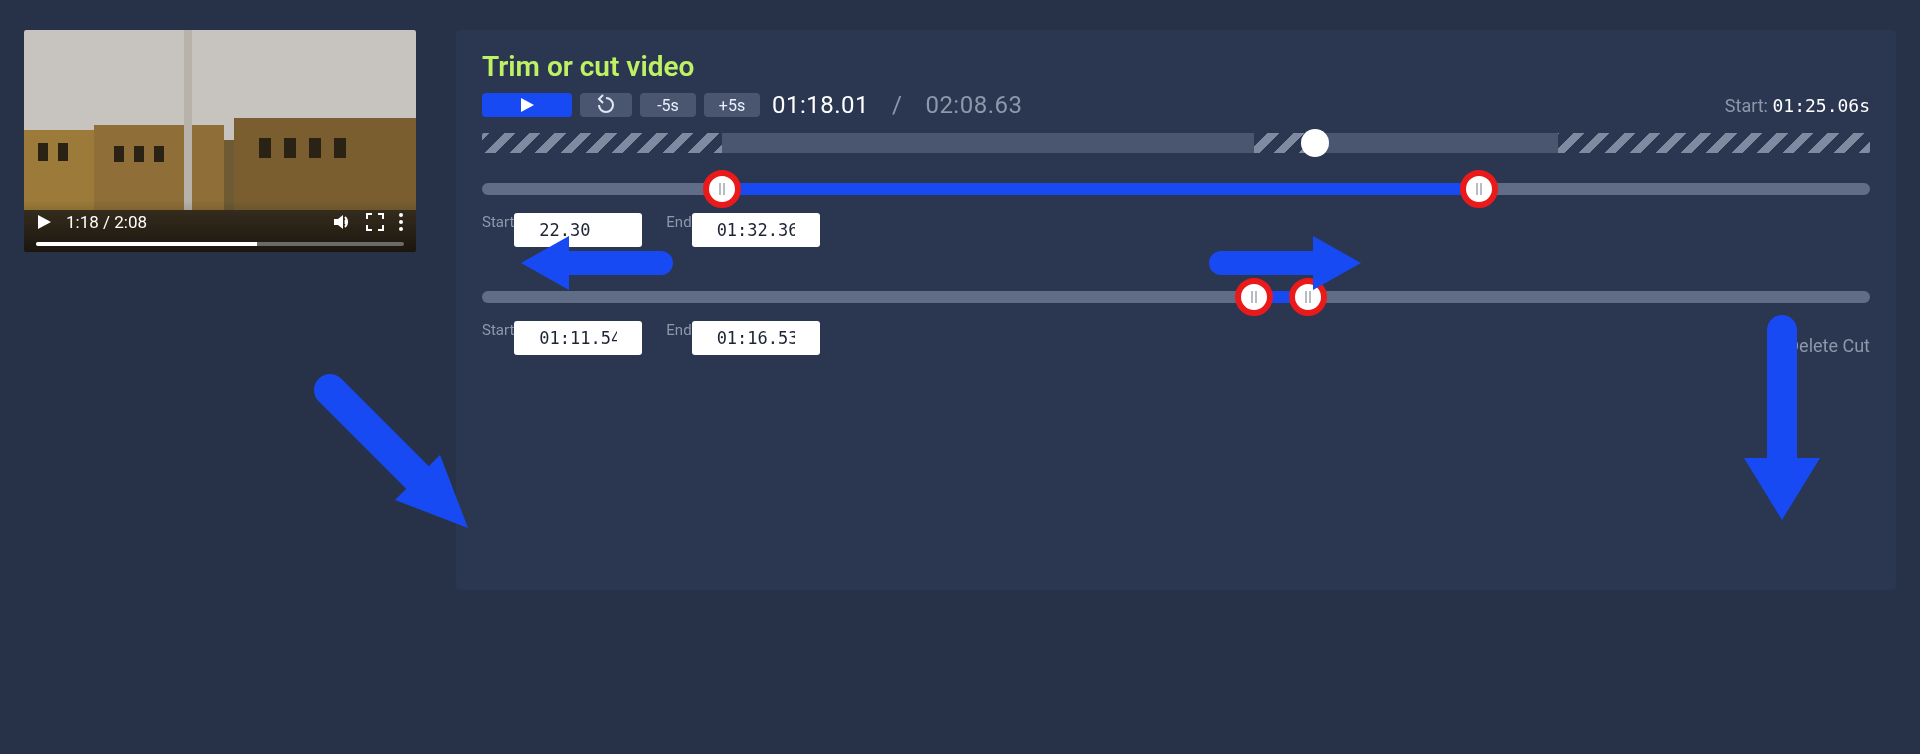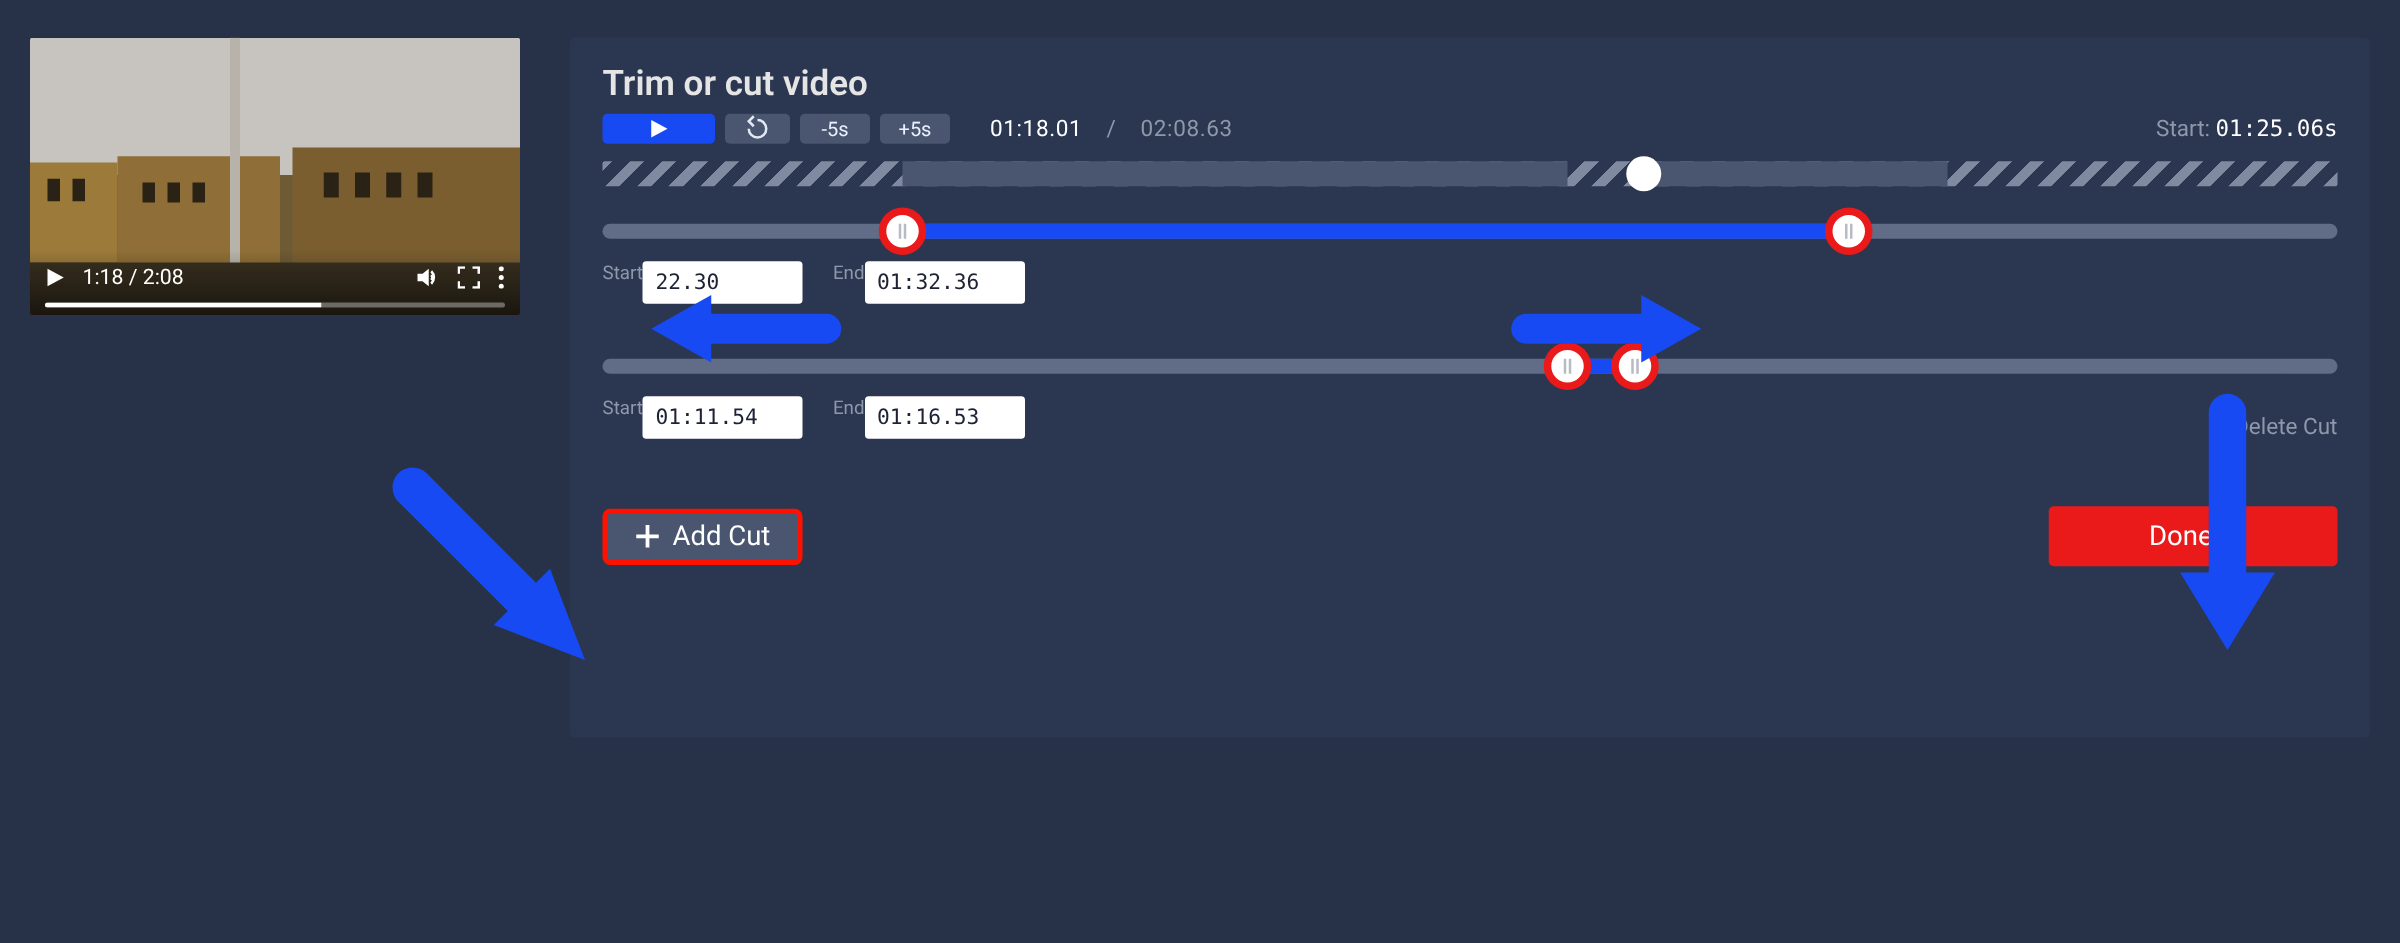--- a/index.html
+++ b/index.html
@@ -36,34 +36,34 @@
   }
   .video-progress .fill{height:100%;width:60%;background:#fff;}
   .icon{display:inline-flex;align-items:center;justify-content:center;}
   .icon svg{display:block;}
 
   
   .panel{
     flex:1;background:var(--panel);border-radius:4px;padding:18px 26px 26px;position:relative;
     min-height:560px;
   }
-  h1{margin:2px 0 8px;font-size:28px;font-weight:600;color:#e5e5e5;}
+  h1{margin:2px 0 8px;font-size:28px;font-weight:600;color:#bef264;}
   .desc{margin:0 0 22px;font-size:18px;color:var(--muted);line-height:1.4;max-width:1020px;}
 
   
   .toolbar{display:flex;align-items:center;gap:8px;margin-bottom:14px;}
   .btn{
     height:24px;border:none;border-radius:4px;display:inline-flex;align-items:center;justify-content:center;
     background:var(--btn-grey);color:#eaf0ff;font-size:16px;
   }
   .btn.primary{background:var(--accent);}
   .btn.play{width:90px;}
   .btn.square{width:52px;}
   .btn.seek{width:56px;}
-  .time{font-family:Consolas,Menlo,monospace;font-size:18px;letter-spacing:.5px;margin-left:24px;}
+  .time{font-family:Consolas,Menlo,monospace;font-size:24px;letter-spacing:.5px;margin-left:4px;}
   .time .cur{color:#fff;}
   .time .sep{color:var(--muted);margin:0 8px;}
   .time .dur{color:var(--muted);}
   .output-label{margin-left:auto;font-size:18px;color:var(--muted);}
   .output-label .val{font-family:Consolas,Menlo,monospace;color:#fff;}
 
   
   .scrubber{
     position:relative;height:20px;margin-top:2px;
     background-image:repeating-linear-gradient(-45deg,#7f8aa0 0 8px, transparent 8px 18px);
@@ -87,21 +87,21 @@
     position:absolute;top:50%;width:38px;height:38px;border-radius:50%;
     background:#fff;border:6px solid var(--red);transform:translate(-50%,-50%);
   }
   .handle::before,.handle::after{content:"";position:absolute;top:7px;bottom:7px;width:2px;background:#b7bbc3;}
   .handle::before{left:10px;} .handle::after{right:10px;}
 
   .labels{display:flex;gap:24px;margin-top:18px;}
   .field{display:flex;flex-direction:row;justify-content:center;}
   .field label{font-size:15px;color:var(--muted);margin-bottom:4px;}
   .field input{
-    width:128px;height:34px;border:none;border-radius:3px;padding:4px 10px;font-size:17px;
+    width:128px;height:34px;border:none;border-radius:3px;padding:4px 25px;font-size:17px;
     background:#fff;color:#1d2234;font-family:Consolas,Menlo,monospace;
   }
 
   .delete-cut{
     position:absolute;right:0;top:44px;font-size:18px;color:var(--muted);
   }
 
   
   .footer{display:flex;align-items:center;margin-top:54px;}
   .add-cut{
@@ -240,35 +240,20 @@
           <input value="01:11.54" style="">
         </div>
         <div class="field">
           <label>End</label>
           <input value="01:16.53" style="">
         </div>
       </div>
       <span class="delete-cut">Delete Cut</span>
     </div>
 
-    <div class="footer">
-      <button class="add-cut">
-        <svg width="20" height="20" viewBox="0 0 20 20" stroke="#fff" stroke-width="3">
-          <line x1="10" y1="1" x2="10" y2="19"></line>
-            <line x1="1" y1="10" x2="19" y2="10"></line>
-        </svg>
-        <span>Add Cut</span>
-      </button>
-      <button class="done">
-        <span>Done</span>
-        <svg width="12" height="16" viewBox="0 0 12 16" fill="none" stroke="#fff" stroke-width="3">
-          <polyline points="2,2 9,8 2,14"></polyline>
-        </svg>
-      </button>
-    </div>
 
     <div class="arrow" style="left:65px;top:198px;">
       <svg width="140" height="70">
           <line x1="140" y1="35" x2="30" y2="35" stroke="#184af3" stroke-width="24" stroke-linecap="round"></line>
           <polygon points="0,35 48,8 48,62" fill="#184af3"></polygon>
         </svg>
     </div>
     <div class="arrow" style="left:765px;top:198px;">
       <svg width="140" height="70">
           <line x1="0" y1="35" x2="110" y2="35" stroke="#184af3" stroke-width="24" stroke-linecap="round"></line>

